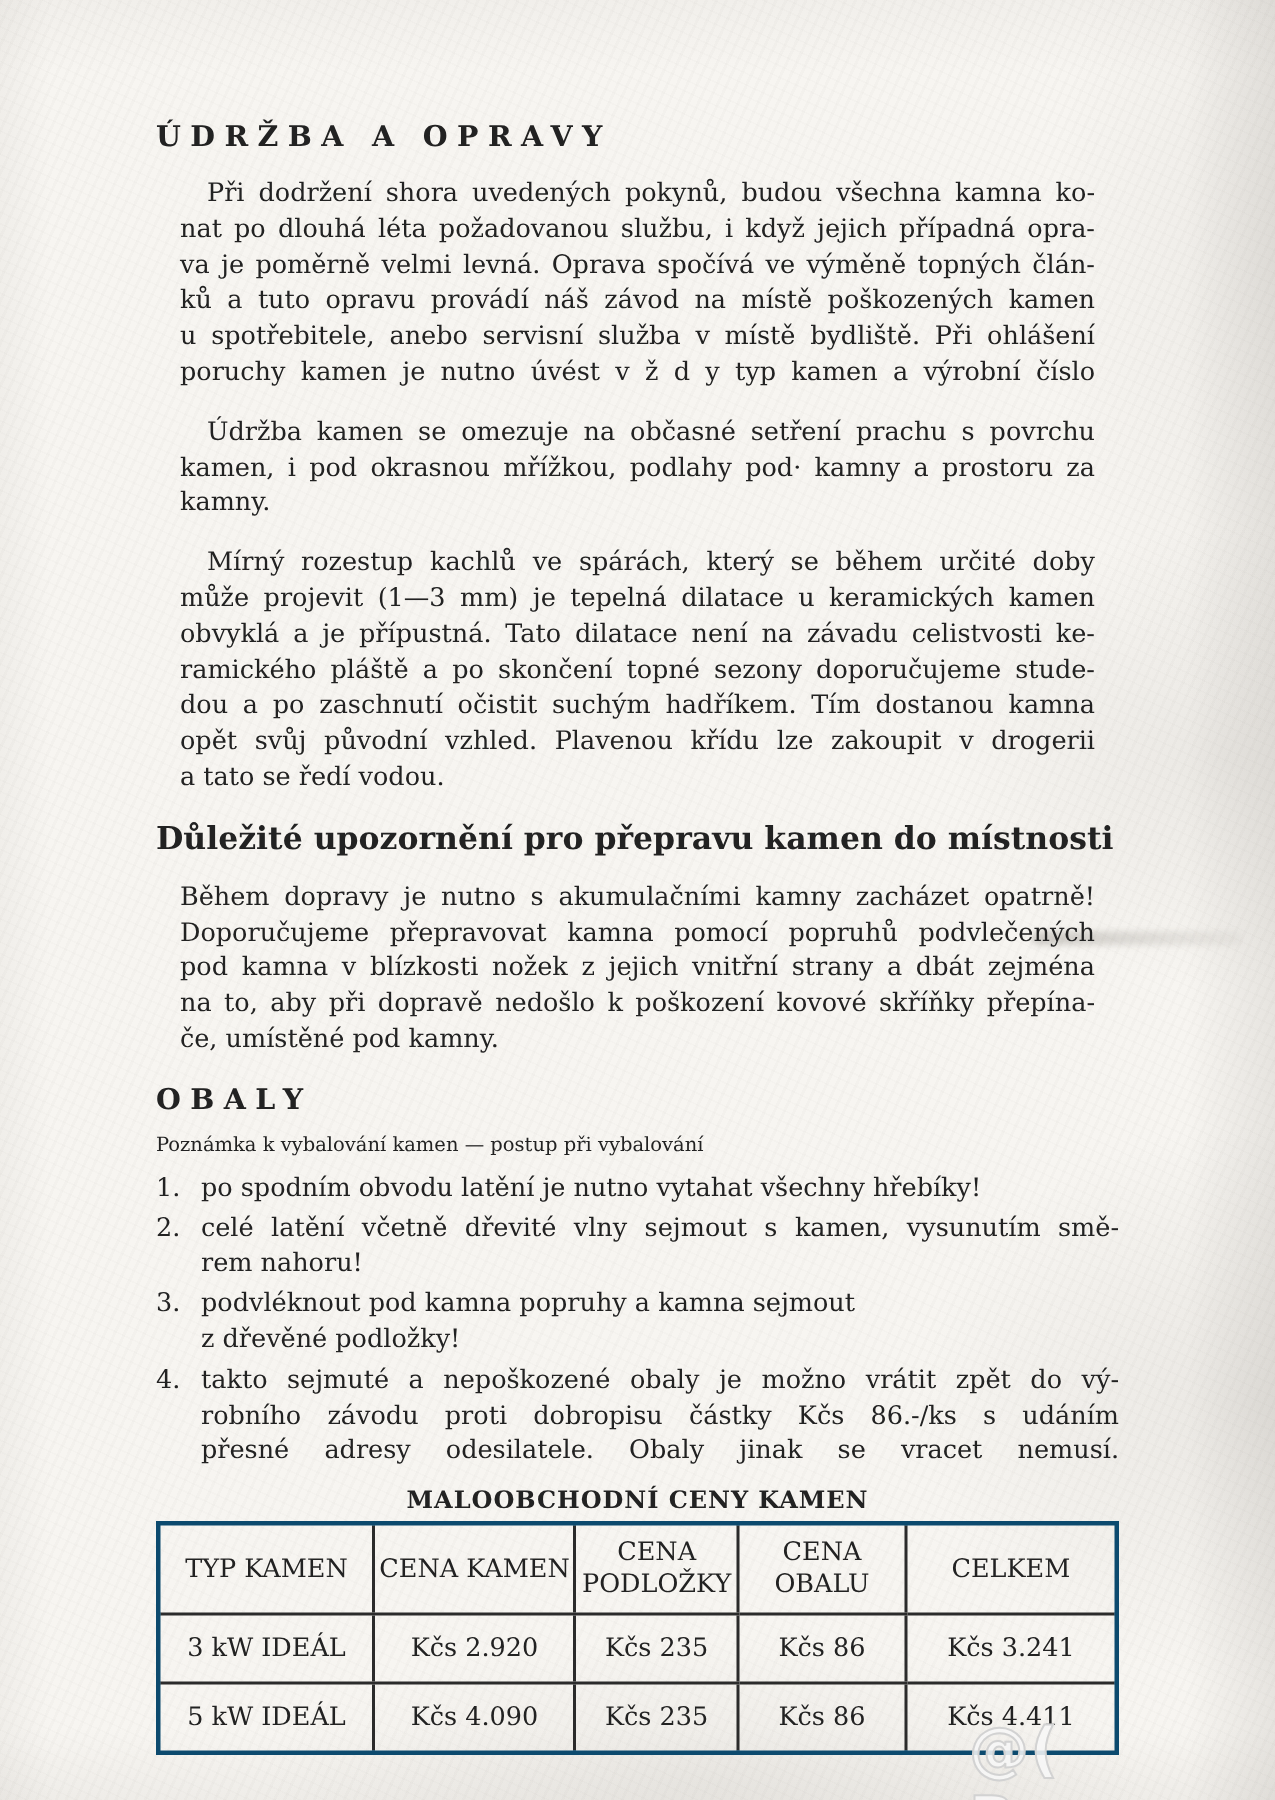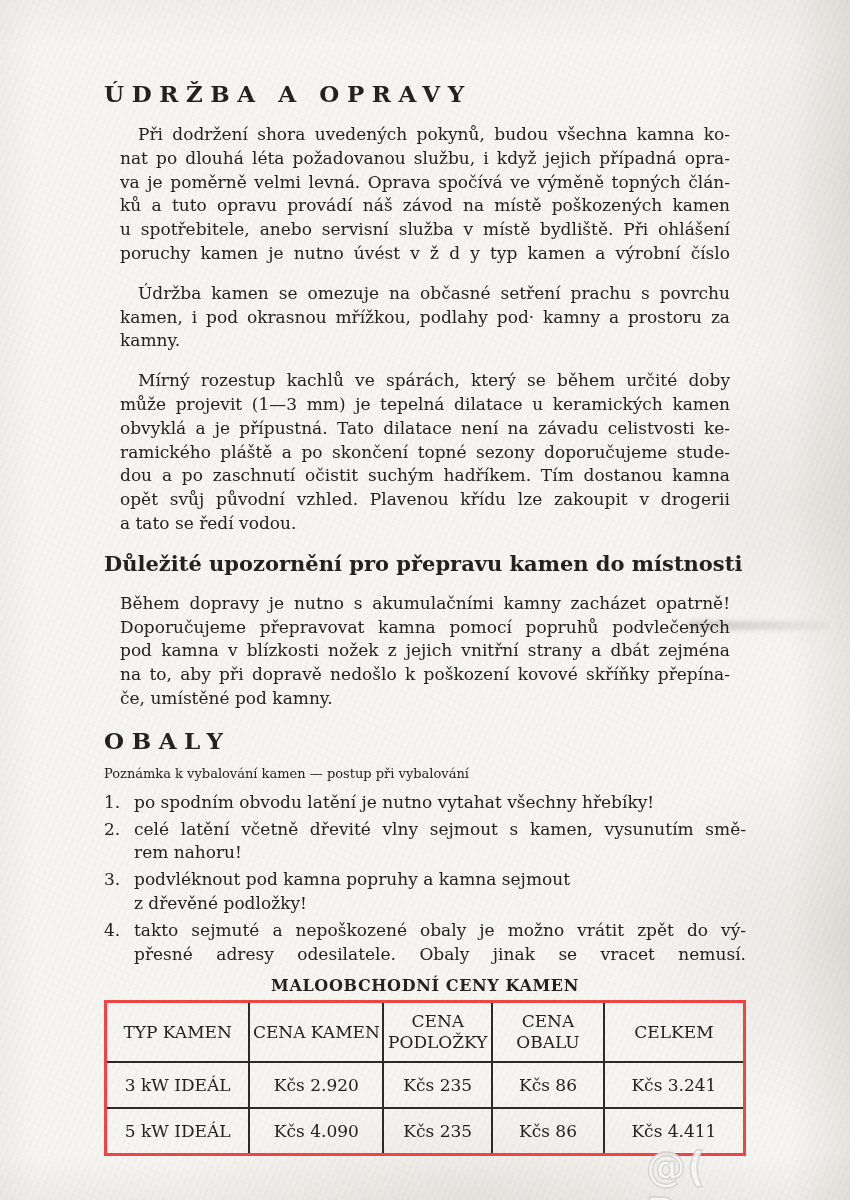--- a/index.html
+++ b/index.html
@@ -34,21 +34,21 @@
     position: absolute; left: 688px; top: 621px; width: 140px; height: 9px;
     background: linear-gradient(to right, rgba(110,105,98,0.30), rgba(110,105,98,0.05));
     filter: blur(2px); border-radius: 5px; pointer-events: none;
   }
 
   .content {
     position: absolute; left: 104px; top: 80px; width: 642px;
   }
 
   .section-title {
-    font-size: 23px; font-weight: bold;
+    font-size: 19px; font-weight: bold;
     letter-spacing: 0.33em;
     margin: 0 0 7px 0;
   }
   .section-title.obaly { margin-top: 10px; margin-bottom: 8px; }
 
   .para { margin: 16px; }
   .line {
     font-size: 17px;
     line-height: 23.8px;
     text-align: justify;
@@ -77,21 +77,21 @@
 
   .table-title {
     text-align: center;
     font-size: 16px; font-weight: bold;
     letter-spacing: 0.04em;
     margin: 10px 0 5px 0;
   }
   table.price-table {
     width: 100%;
     border-collapse: collapse;
-    border: 3px solid #ef4444;
+    border: 3px solid #0c4a6e;
   }
   .price-table th, .price-table td {
     border-left: 2px solid #2b2b2b;
     text-align: center;
     font-weight: normal;
     font-size: 17px;
     padding: 4px 2px;
   }
   .price-table th:first-child, .price-table td:first-child { border-left: none; }
   .price-table thead th {
@@ -186,20 +186,21 @@
         <span class="list-num">3.</span>
         <div class="item-lines">
           <div class="line nj">podvléknout pod kamna popruhy a kamna sejmout</div>
           <div class="line nj">z dřevěné podložky!</div>
         </div>
       </div>
       <div class="list-item">
         <span class="list-num">4.</span>
         <div class="item-lines">
           <div class="line">takto sejmuté a nepoškozené obaly je možno vrátit zpět do vý-</div>
+          <div class="line">robního závodu proti dobropisu částky Kčs 86.-/ks s udáním</div>
           <div class="line">přesné adresy odesilatele. Obaly jinak se vracet nemusí.</div>
         </div>
       </div>
     </div>
 
   <div class="table-title">MALOOBCHODNÍ CENY KAMEN</div>
 
   <table class="price-table">
     <colgroup>
       <col style="width:22.5%">

